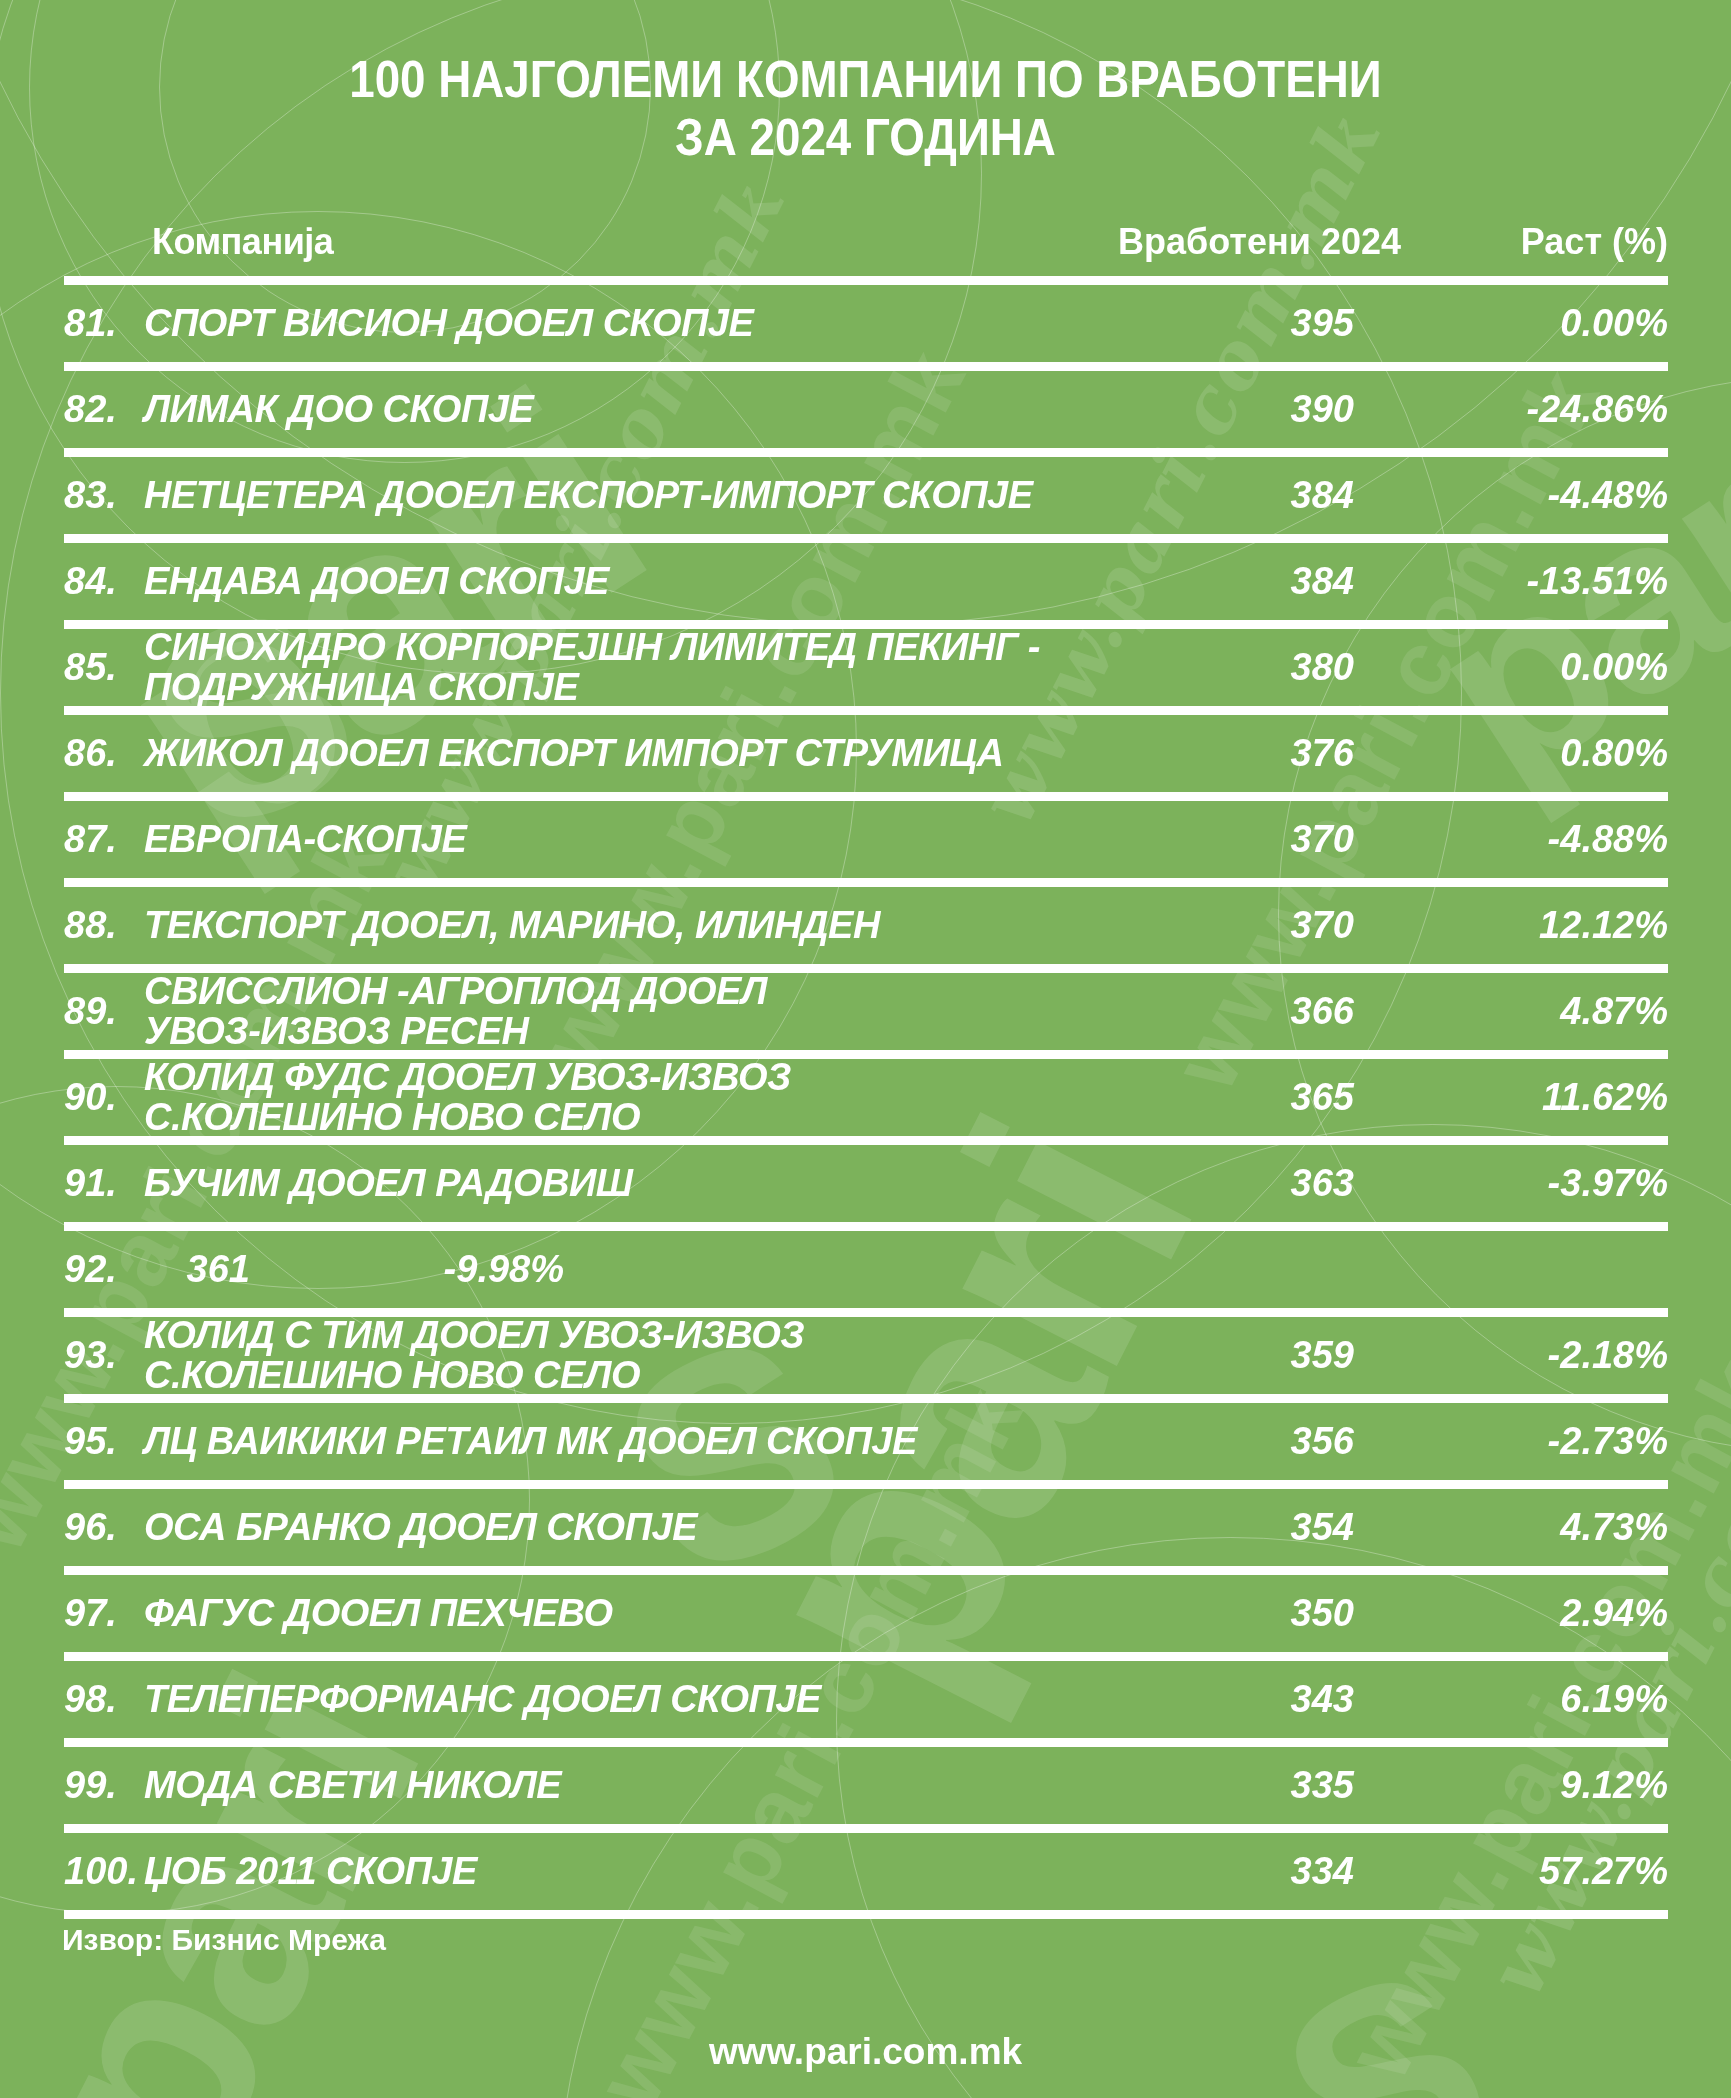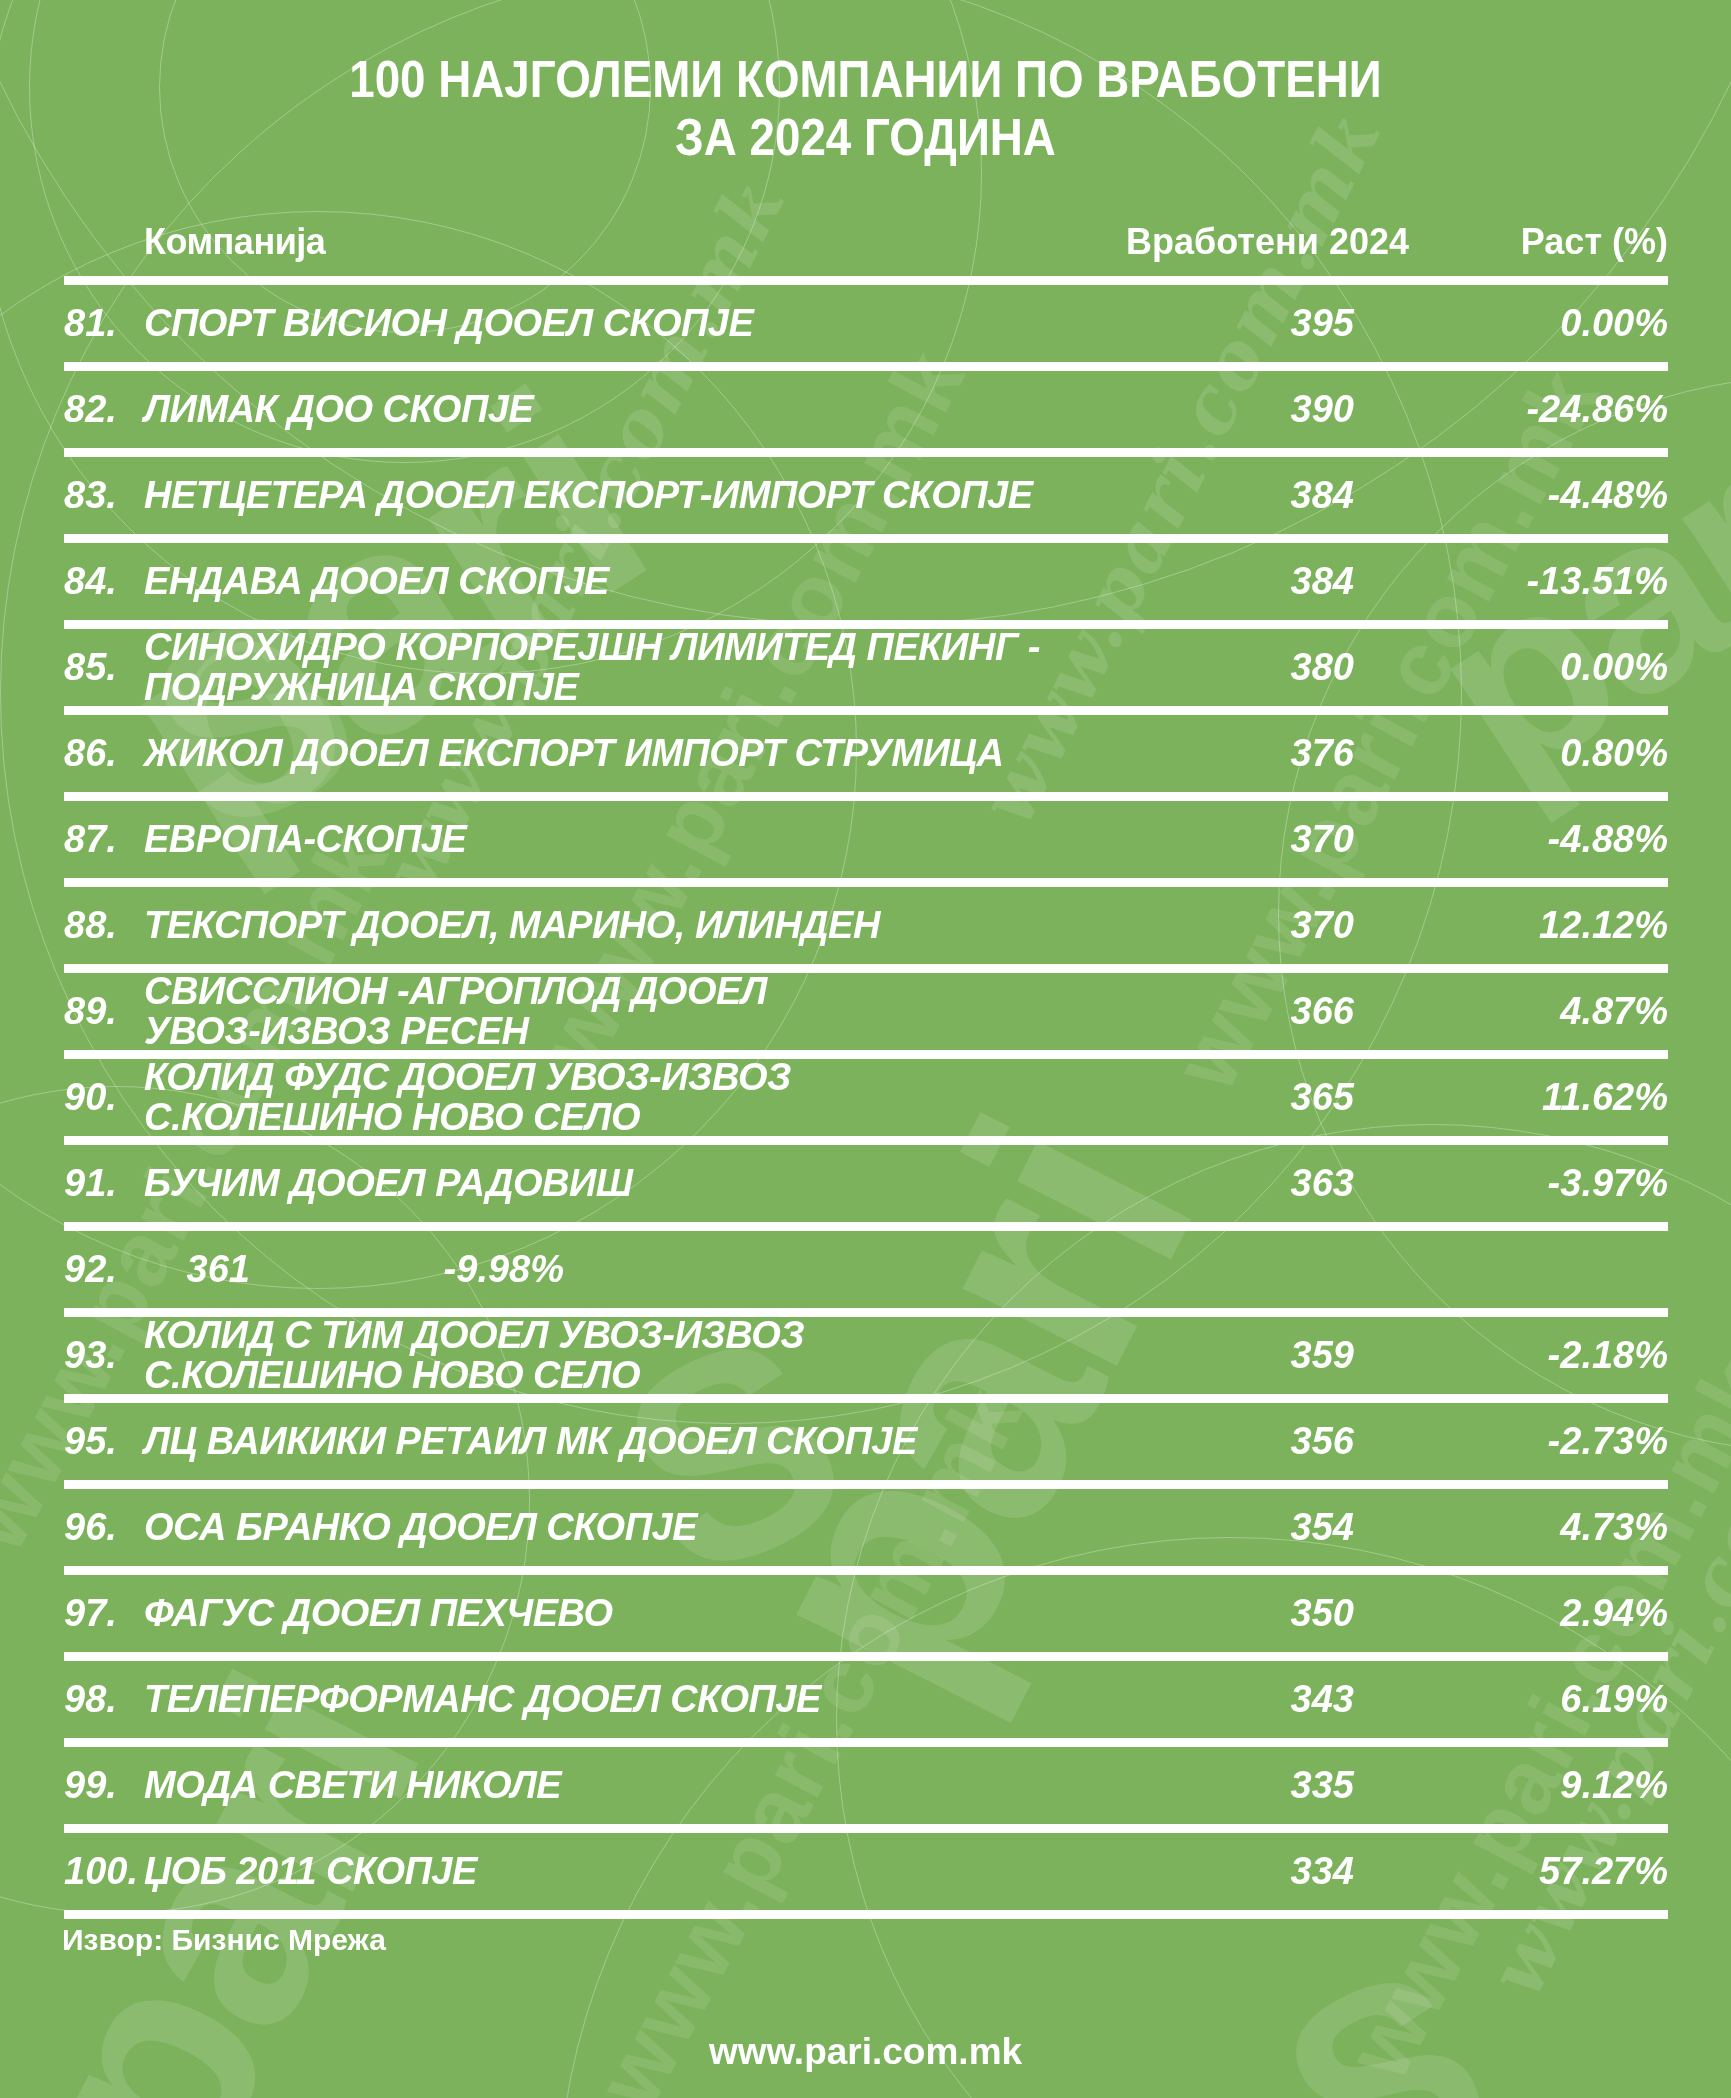--- a/index.html
+++ b/index.html
@@ -37,21 +37,21 @@
   .title{
     position:absolute;top:50px;left:0;width:1731px;text-align:center;
     font-size:52px;font-weight:bold;line-height:58px;
     transform:scaleX(0.88);
   }
   .table{
     position:absolute;left:64px;top:207px;width:1604px;
   }
   .thead{
     height:69px;border-bottom:9.6px solid #ffffff;
-    display:flex;align-items:center;font-weight:bold;font-size:36px;
+    display:flex;align-items:center;font-weight:bold;font-size:36px;gap:8px;
   }
   .row{
     height:77px;border-bottom:9.6px solid #ffffff;
     display:flex;align-items:center;font-weight:bold;font-size:38px;font-style:italic;
   }
   .cell-rank{width:80px;flex:none;}
   .cell-company{flex:1;padding-right:15.4px;white-space:pre-line;line-height:1.04;letter-spacing:-0.5px;}
   .cell-emp{width:106px;flex:none;text-align:right;}
   .cell-growth{width:314px;flex:none;text-align:right;}
 

